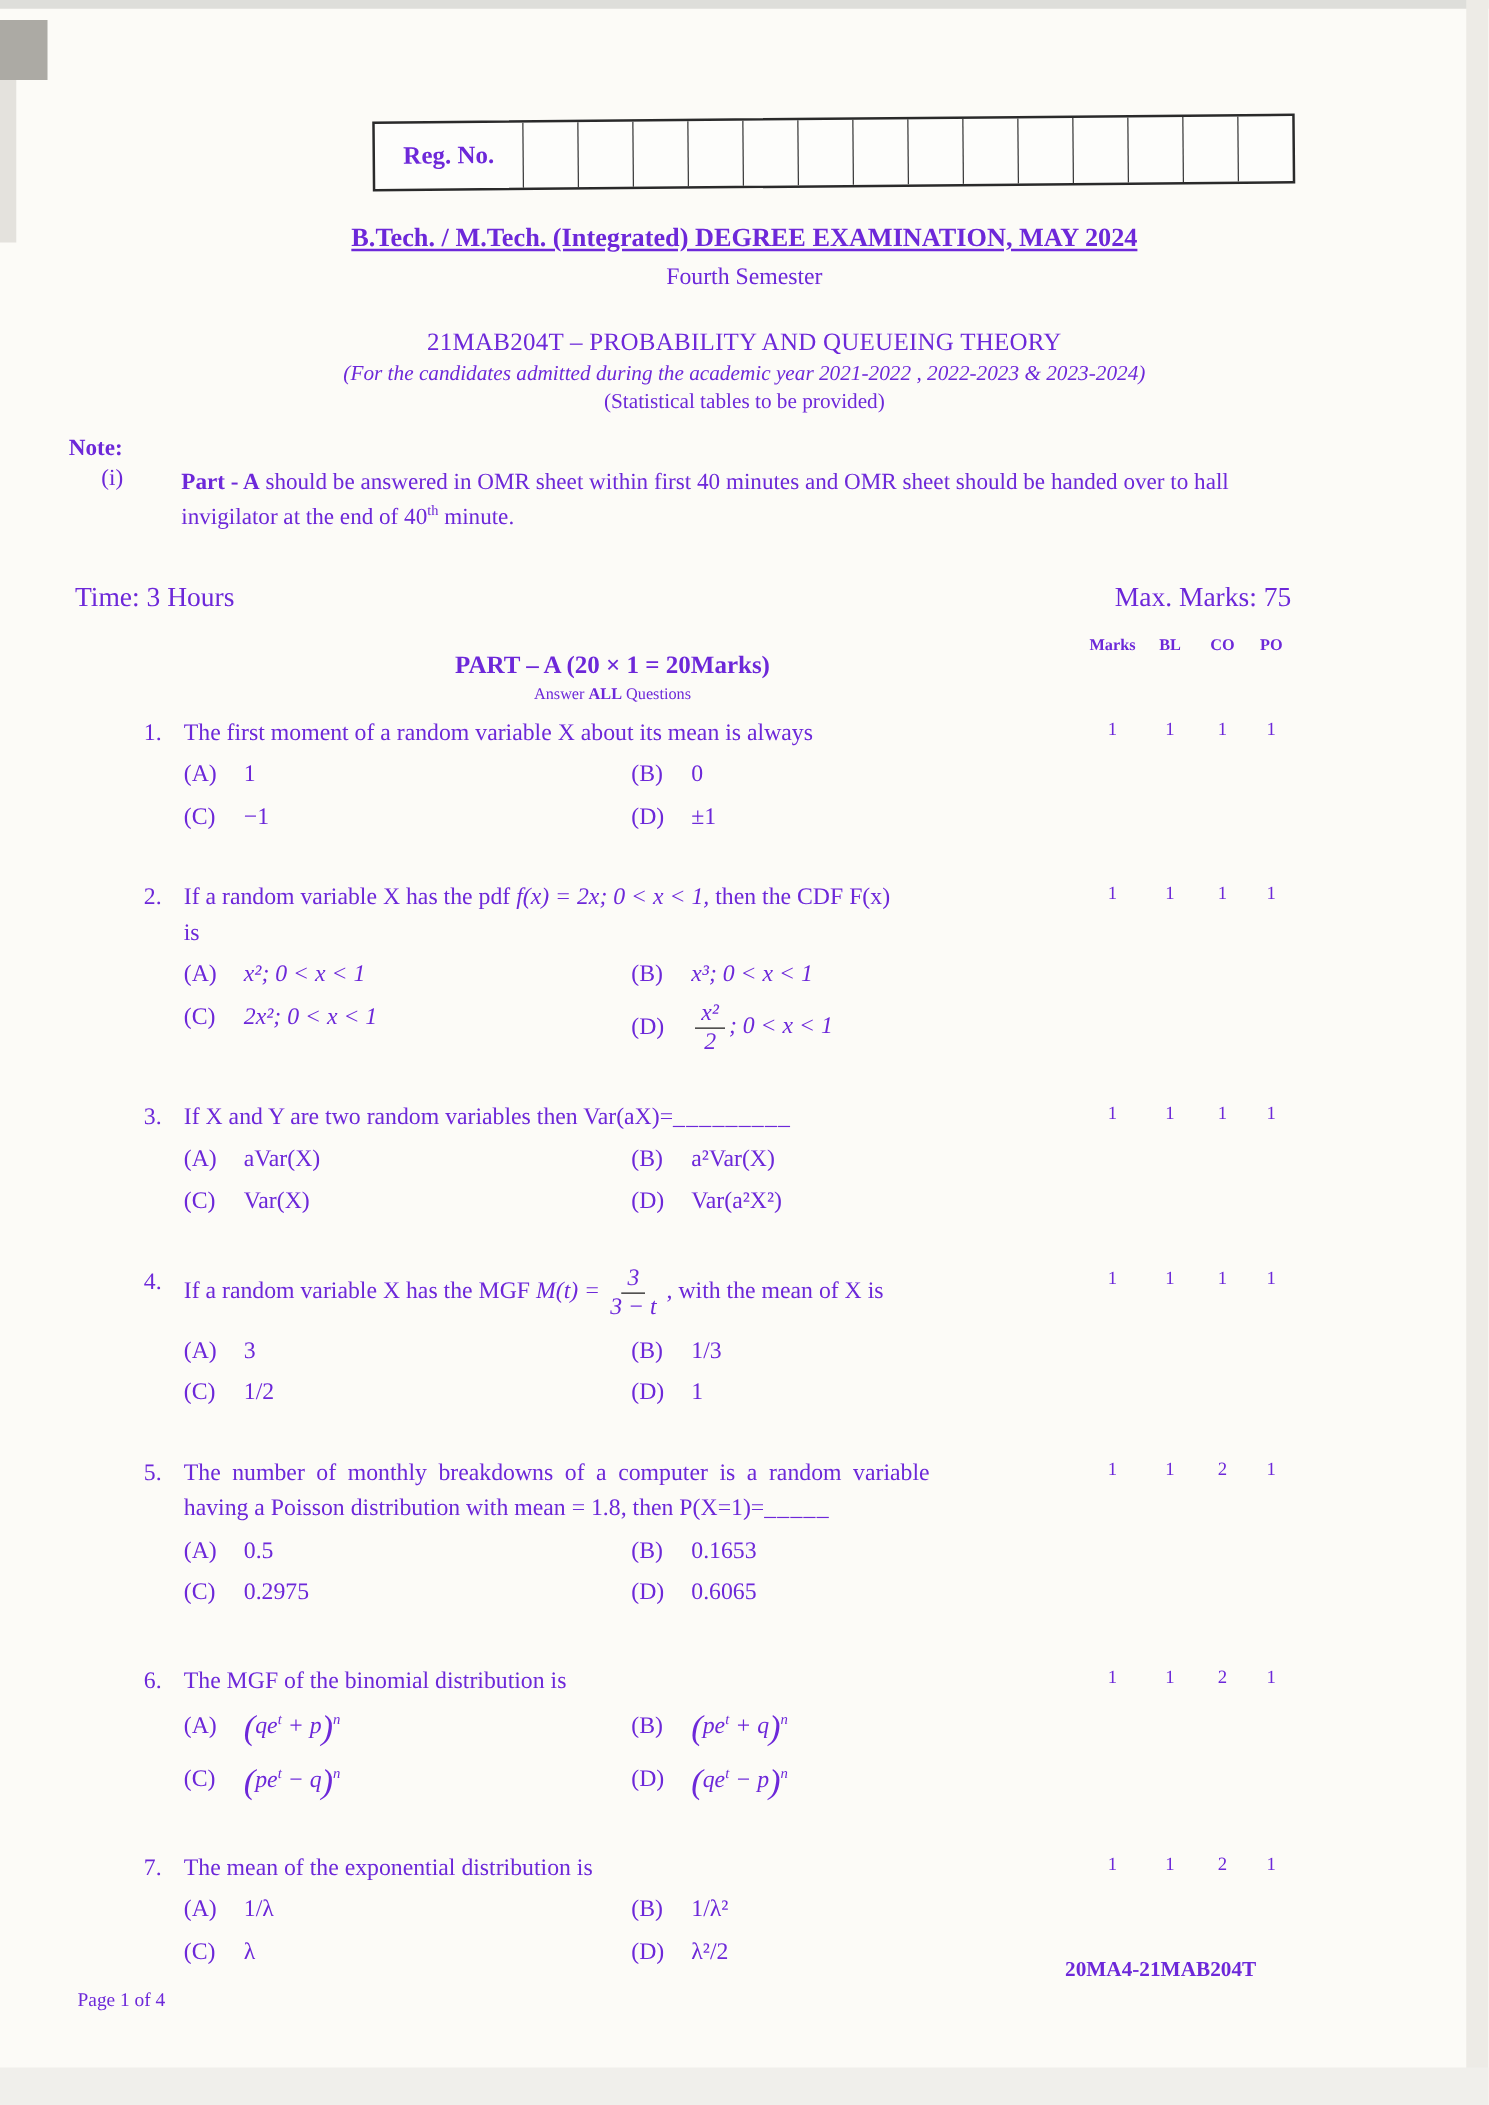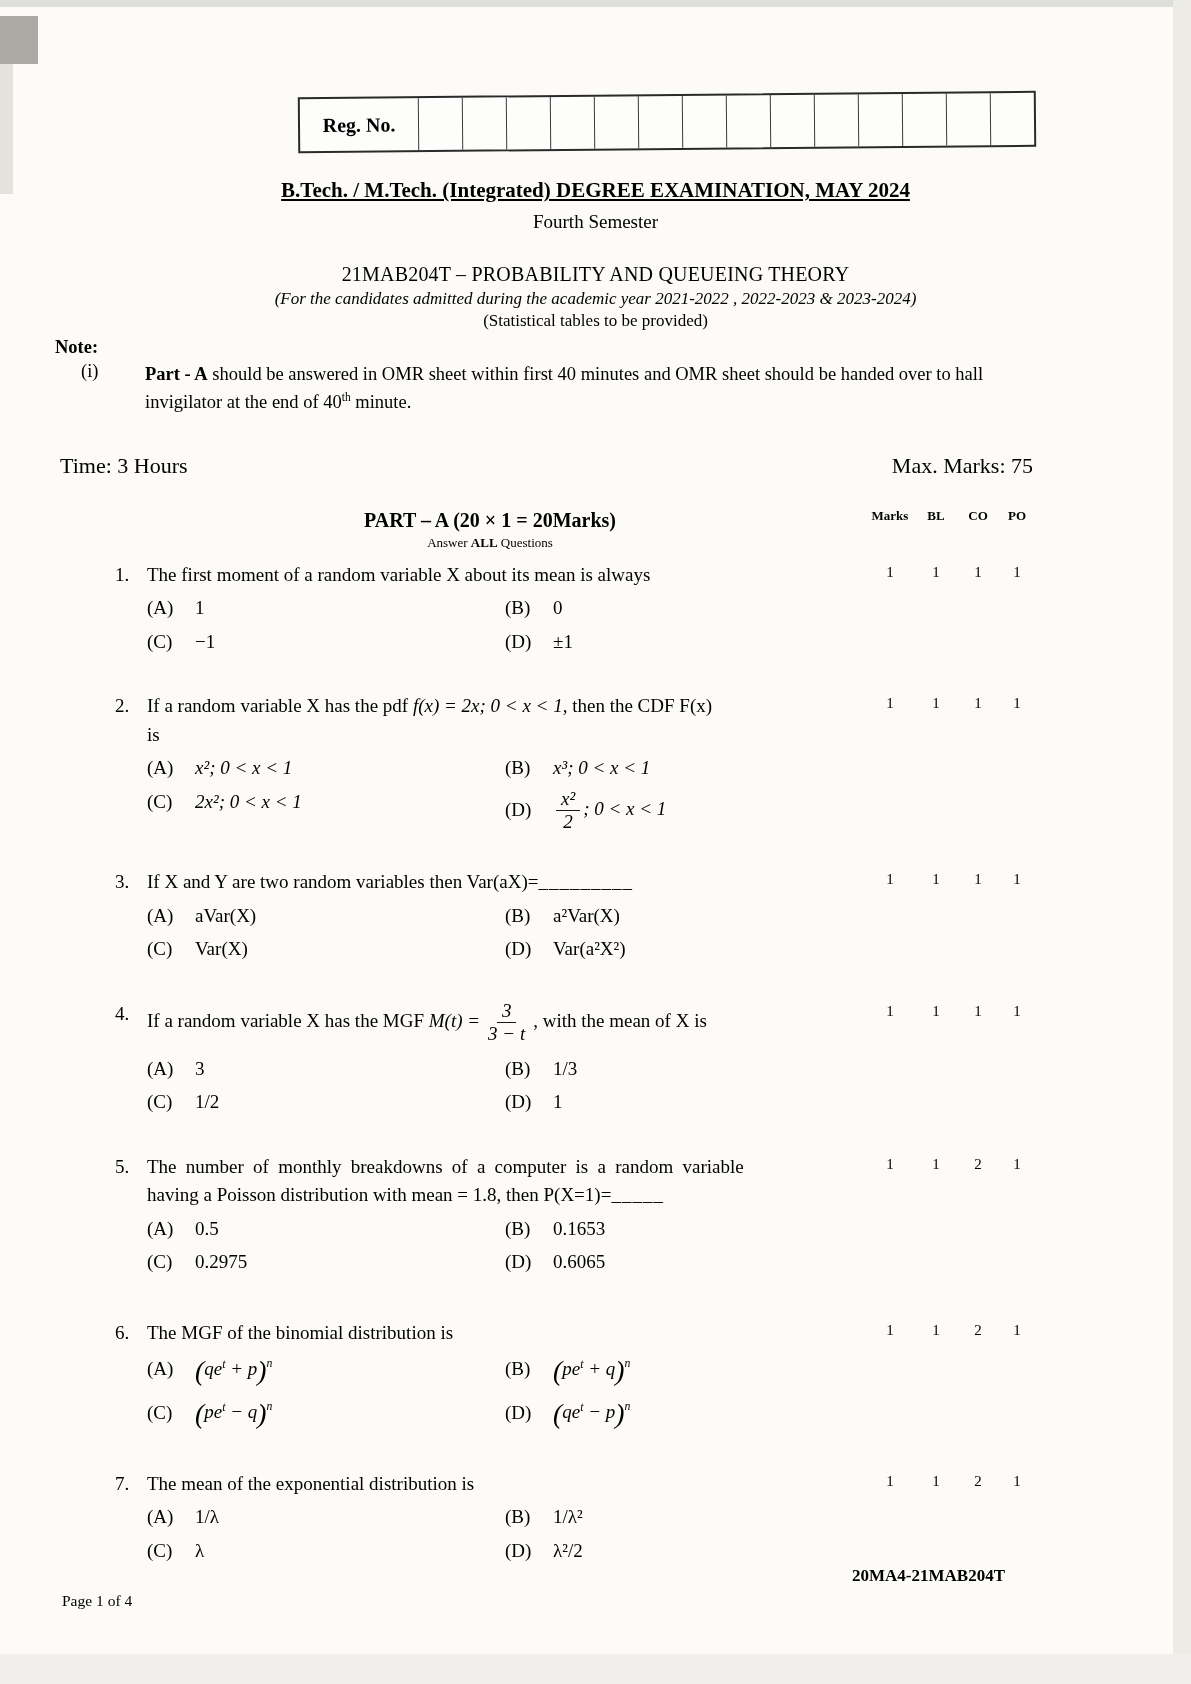--- a/index.html
+++ b/index.html
@@ -1,21 +1,21 @@
 <!DOCTYPE html>
 <html><head>
 <meta charset="utf-8">
 <style>
   html, body { margin: 0; padding: 0; background: #ffffff; }
   .page {
     position: relative;
     width: 1191px;
     height: 1684px;
     background: #fcfbf7;
-    color: #000000;
+    color: #6d28d9;
     font-family: "Liberation Serif", serif;
     overflow: hidden;
   }
   
   .scan-top-strip { position:absolute; left:0; top:0; width:100%; height:7px; background:#dededa; }
   .scan-corner { position:absolute; left:0; top:16px; width:38px; height:48px; background:#97968f; opacity:.8; }
   .scan-left-strip { position:absolute; left:0; top:64px; width:13px; height:130px; background:#cfcec9; opacity:.55; }
   .scan-right-strip { position:absolute; right:0; top:0; width:18px; height:100%; background:#edebe6; }
   .scan-bottom-strip { position:absolute; left:0; bottom:0; width:100%; height:30px; background:#f0efeb; }
 
@@ -32,21 +32,21 @@
   .reg-cells { flex: 1; display: flex; }
   .reg-cell { flex: 1; border-left: 1.5px solid #3a3a3a; }
 
   .header { margin: 0; padding-top: 178px; text-align: center; }
   .exam-title { font-size: 21px; font-weight: bold; text-decoration: underline; }
   .semester { font-size: 19px; margin-top: 8px; }
   .course-title { font-size: 20px; margin-top: 30px; letter-spacing: 0.2px; }
   .candidates-note { font-size: 17px; font-style: italic; margin-top: 3px; }
   .tables-note { font-size: 17px; margin-top: 2px; }
 
-  .note-wrap { margin: 6px 120px 0 55px; font-size: 18.5px; }
+  .note-wrap { margin: 18px 120px 0 55px; font-size: 18.5px; }
   .note-label { font-weight: bold; }
   .note-item { display: flex; margin-top: 3px; }
   .note-num { width: 90px; padding-left: 26px; box-sizing: border-box; }
   .note-text { flex: 1; padding-right: 40px; line-height: 1.5; }
   .b { font-weight: bold; }
   sup { font-size: 0.62em; }
 
   .info-row { display: flex; justify-content: space-between; margin: 36px 158px 0 60px; font-size: 22px; gap: 31px; }
 
   .col-header {

